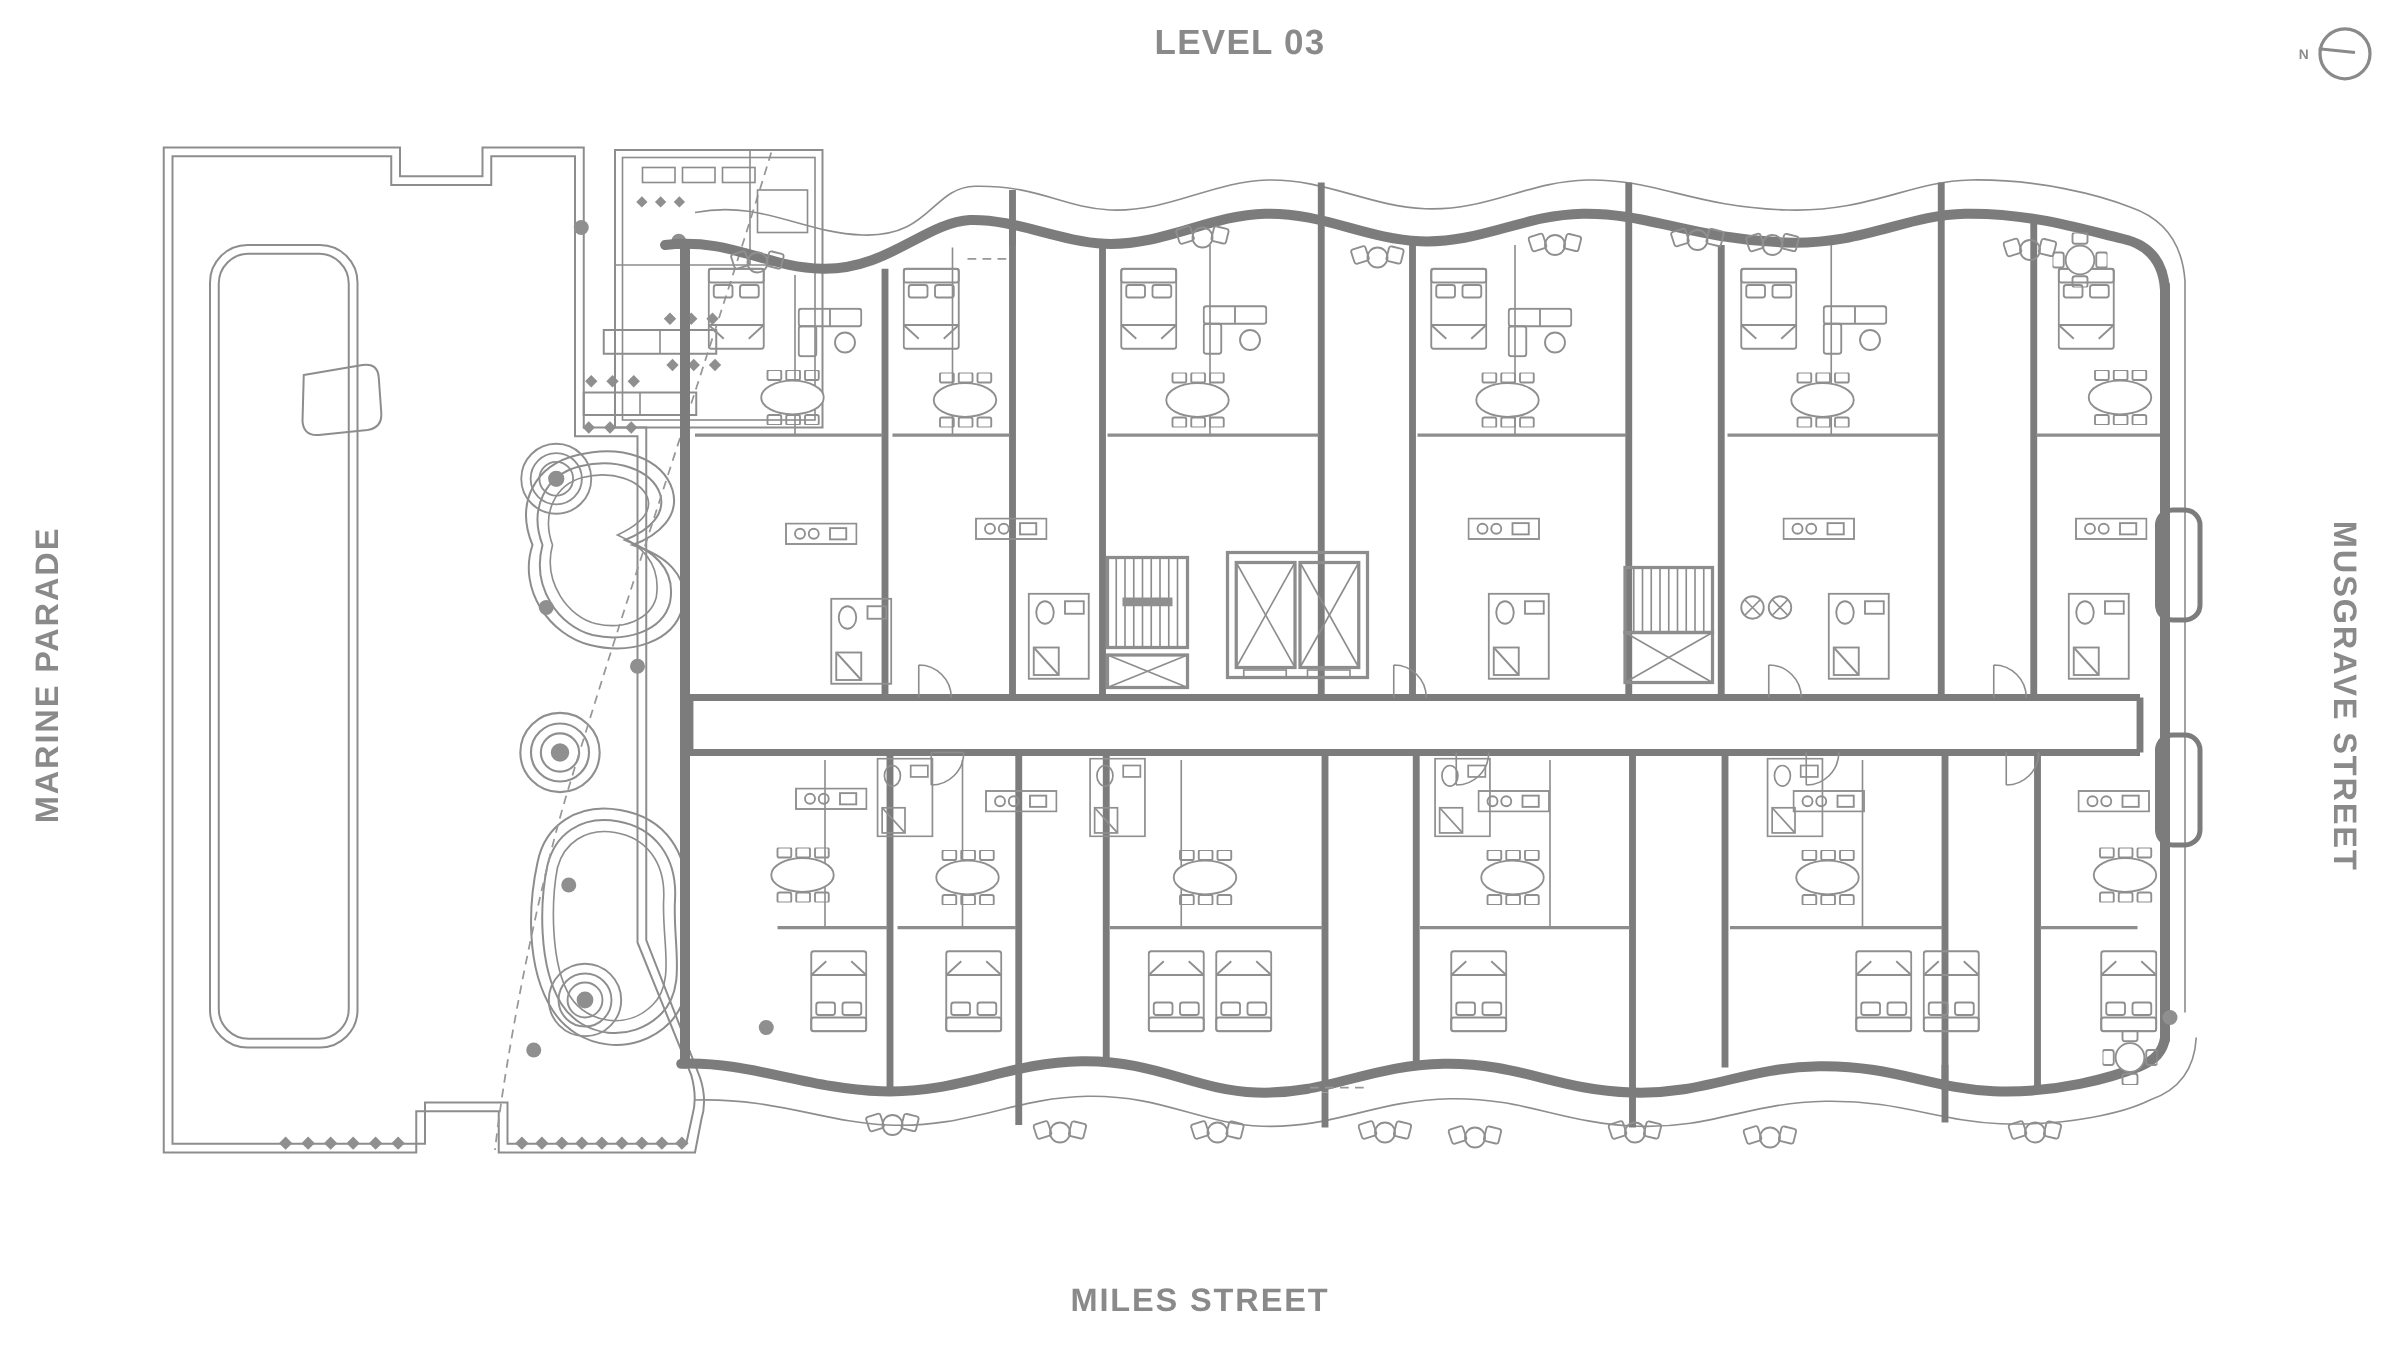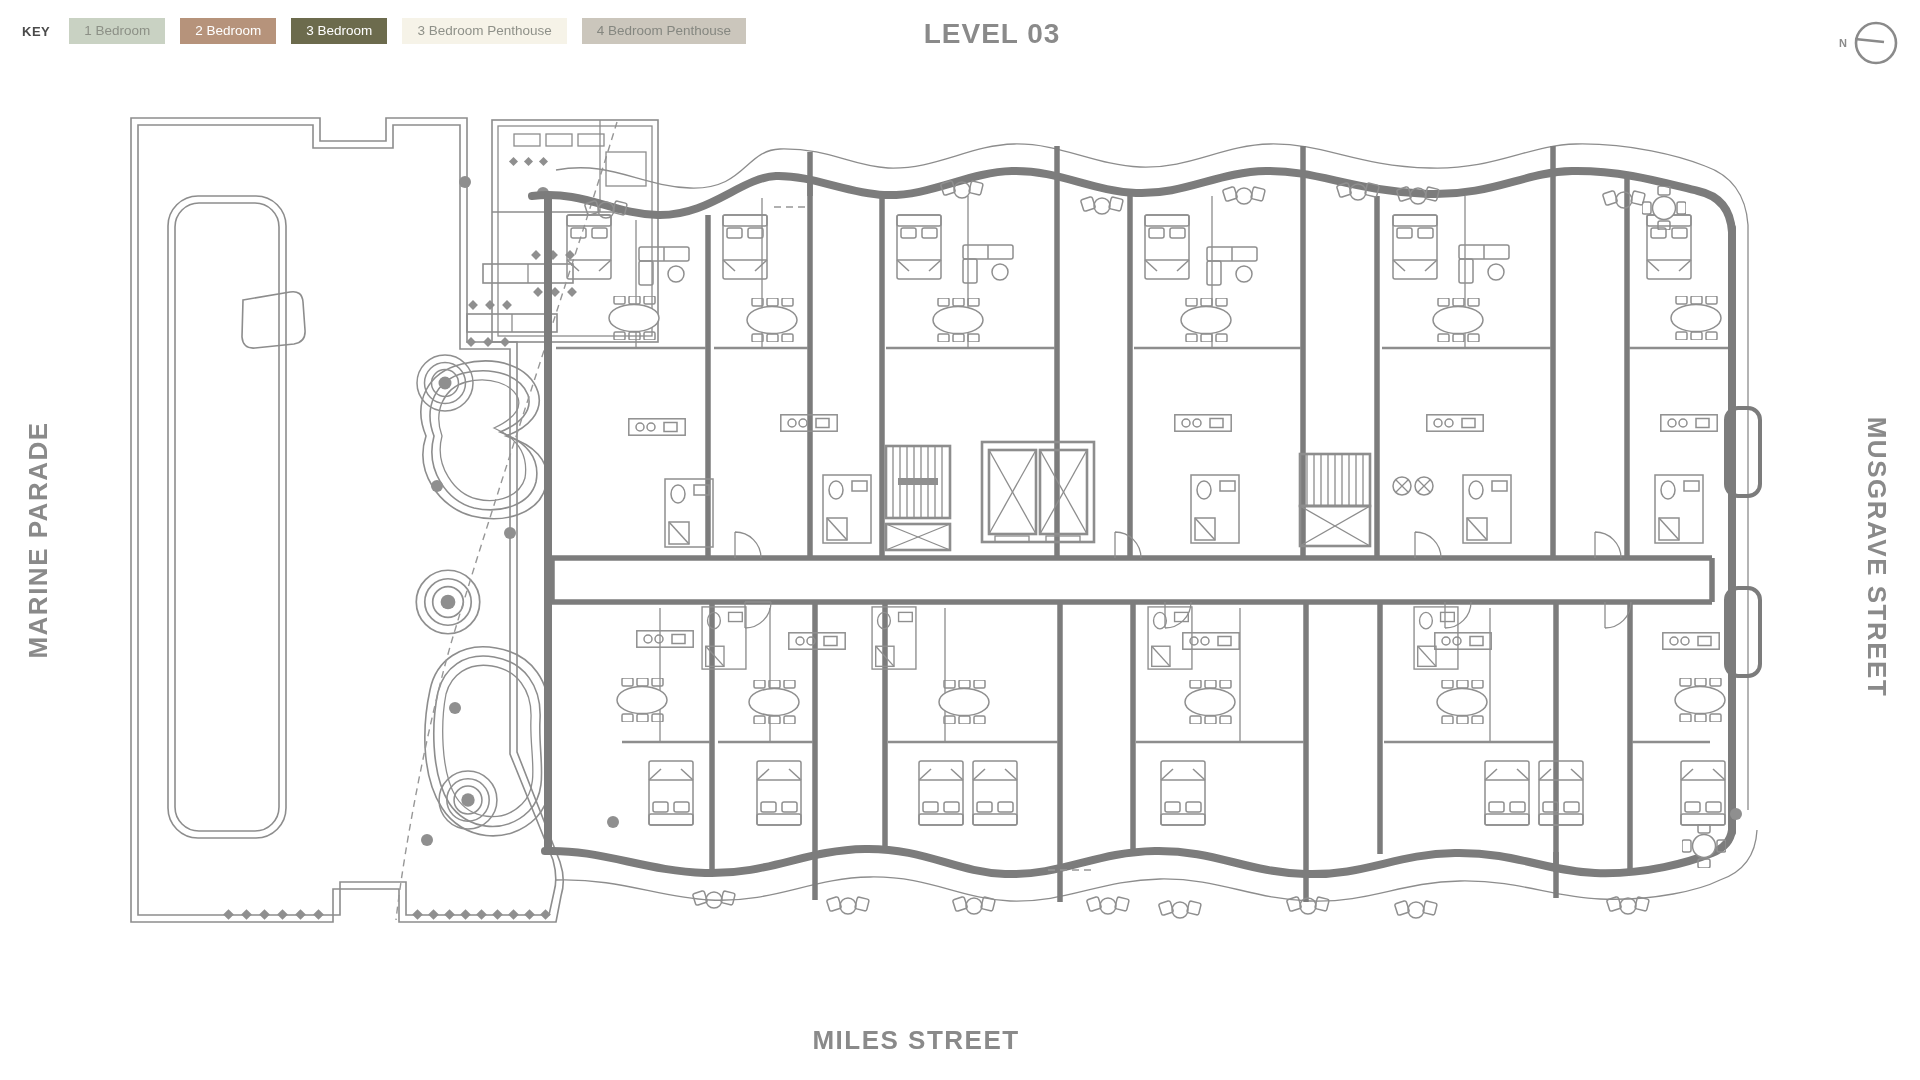--- a/index.html
+++ b/index.html
@@ -11,21 +11,21 @@
   .legend .key-label{font-size:13px;font-weight:bold;color:#4a4a4a;letter-spacing:.5px;margin-right:4px;}
   .chip{height:26px;line-height:26px;padding:0 15px;font-size:13.5px;white-space:nowrap;}
 
   .plan-title{position:absolute;left:960px;top:18px;transform:translateX(-50%);
     font-size:28px;color:#8a8a8a;font-weight:600;letter-spacing:1px;margin-left:32px;}
 
   
   .street{position:absolute;color:#8a8a8a;font-weight:600;font-size:26px;letter-spacing:1.5px;white-space:nowrap;}
   .street-west{left:38px;top:540px;transform:translate(-50%,-50%) rotate(-90deg);}
   .street-east{left:1876px;top:557px;transform:translate(-50%,-50%) rotate(90deg);}
-  .street-south{left:916px;top:1040px;transform:translate(-50%,-50%);}
+  .street-south{left:960px;top:1040px;transform:translate(-50%,-50%);}
 
   .compass{position:absolute;left:1838px;top:12px;}
   .compass text{font-size:11px;font-weight:bold;fill:#8a8a8a;}
 
   
   svg.plan{position:absolute;left:0;top:0;}
   .ln{stroke:#8d8d8d;stroke-width:1.6;fill:none;}
   .ln2{stroke:#8d8d8d;stroke-width:2.6;fill:none;}
   .thin{stroke:#8d8d8d;stroke-width:1.3;fill:none;}
   .wall{stroke:#7c7c7c;stroke-width:8;fill:none;stroke-linecap:round;}
@@ -34,30 +34,20 @@
   .dash{stroke:#979797;stroke-width:1.4;fill:none;stroke-dasharray:7 5;}
   .fl{fill:#8f8f8f;stroke:none;}
   .f{stroke:#8f8f8f;stroke-width:1.5;fill:none;}
   .fw{stroke:#8f8f8f;stroke-width:1.5;fill:#fff;}
 </style>
 </head>
 <body>
 
 <div class="page">
 
-  <div class="legend">
-    <span class="key-label">KEY</span>
-    <span style="display:flex;gap:15px;">
-        <div class="chip" style="background: rgb(201, 210, 195); color: rgb(140, 144, 134);">1 Bedroom</div>
-        <div class="chip" style="background: rgb(182, 147, 123); color: rgb(255, 255, 255);">2 Bedroom</div>
-        <div class="chip" style="background: rgb(108, 107, 77); color: rgb(255, 255, 255);">3 Bedroom</div>
-        <div class="chip" style="background: rgb(246, 243, 232); color: rgb(143, 145, 137);">3 Bedroom Penthouse</div>
-        <div class="chip" style="background: rgb(203, 198, 188); color: rgb(133, 135, 128);">4 Bedroom Penthouse</div>
-      </span>
-  </div>
 
   <div class="plan-title">LEVEL 03</div>
 
   <svg class="compass" width="66" height="64">
     <circle cx="38" cy="31" r="20" stroke="#8a8a8a" stroke-width="2.6" fill="none"></circle>
     <line x1="46" y1="30" x2="17" y2="27" stroke="#8a8a8a" stroke-width="2.4"></line>
     <text x="1" y="35">N</text>
   </svg>
 
   <div class="street street-west">MARINE PARADE</div>

